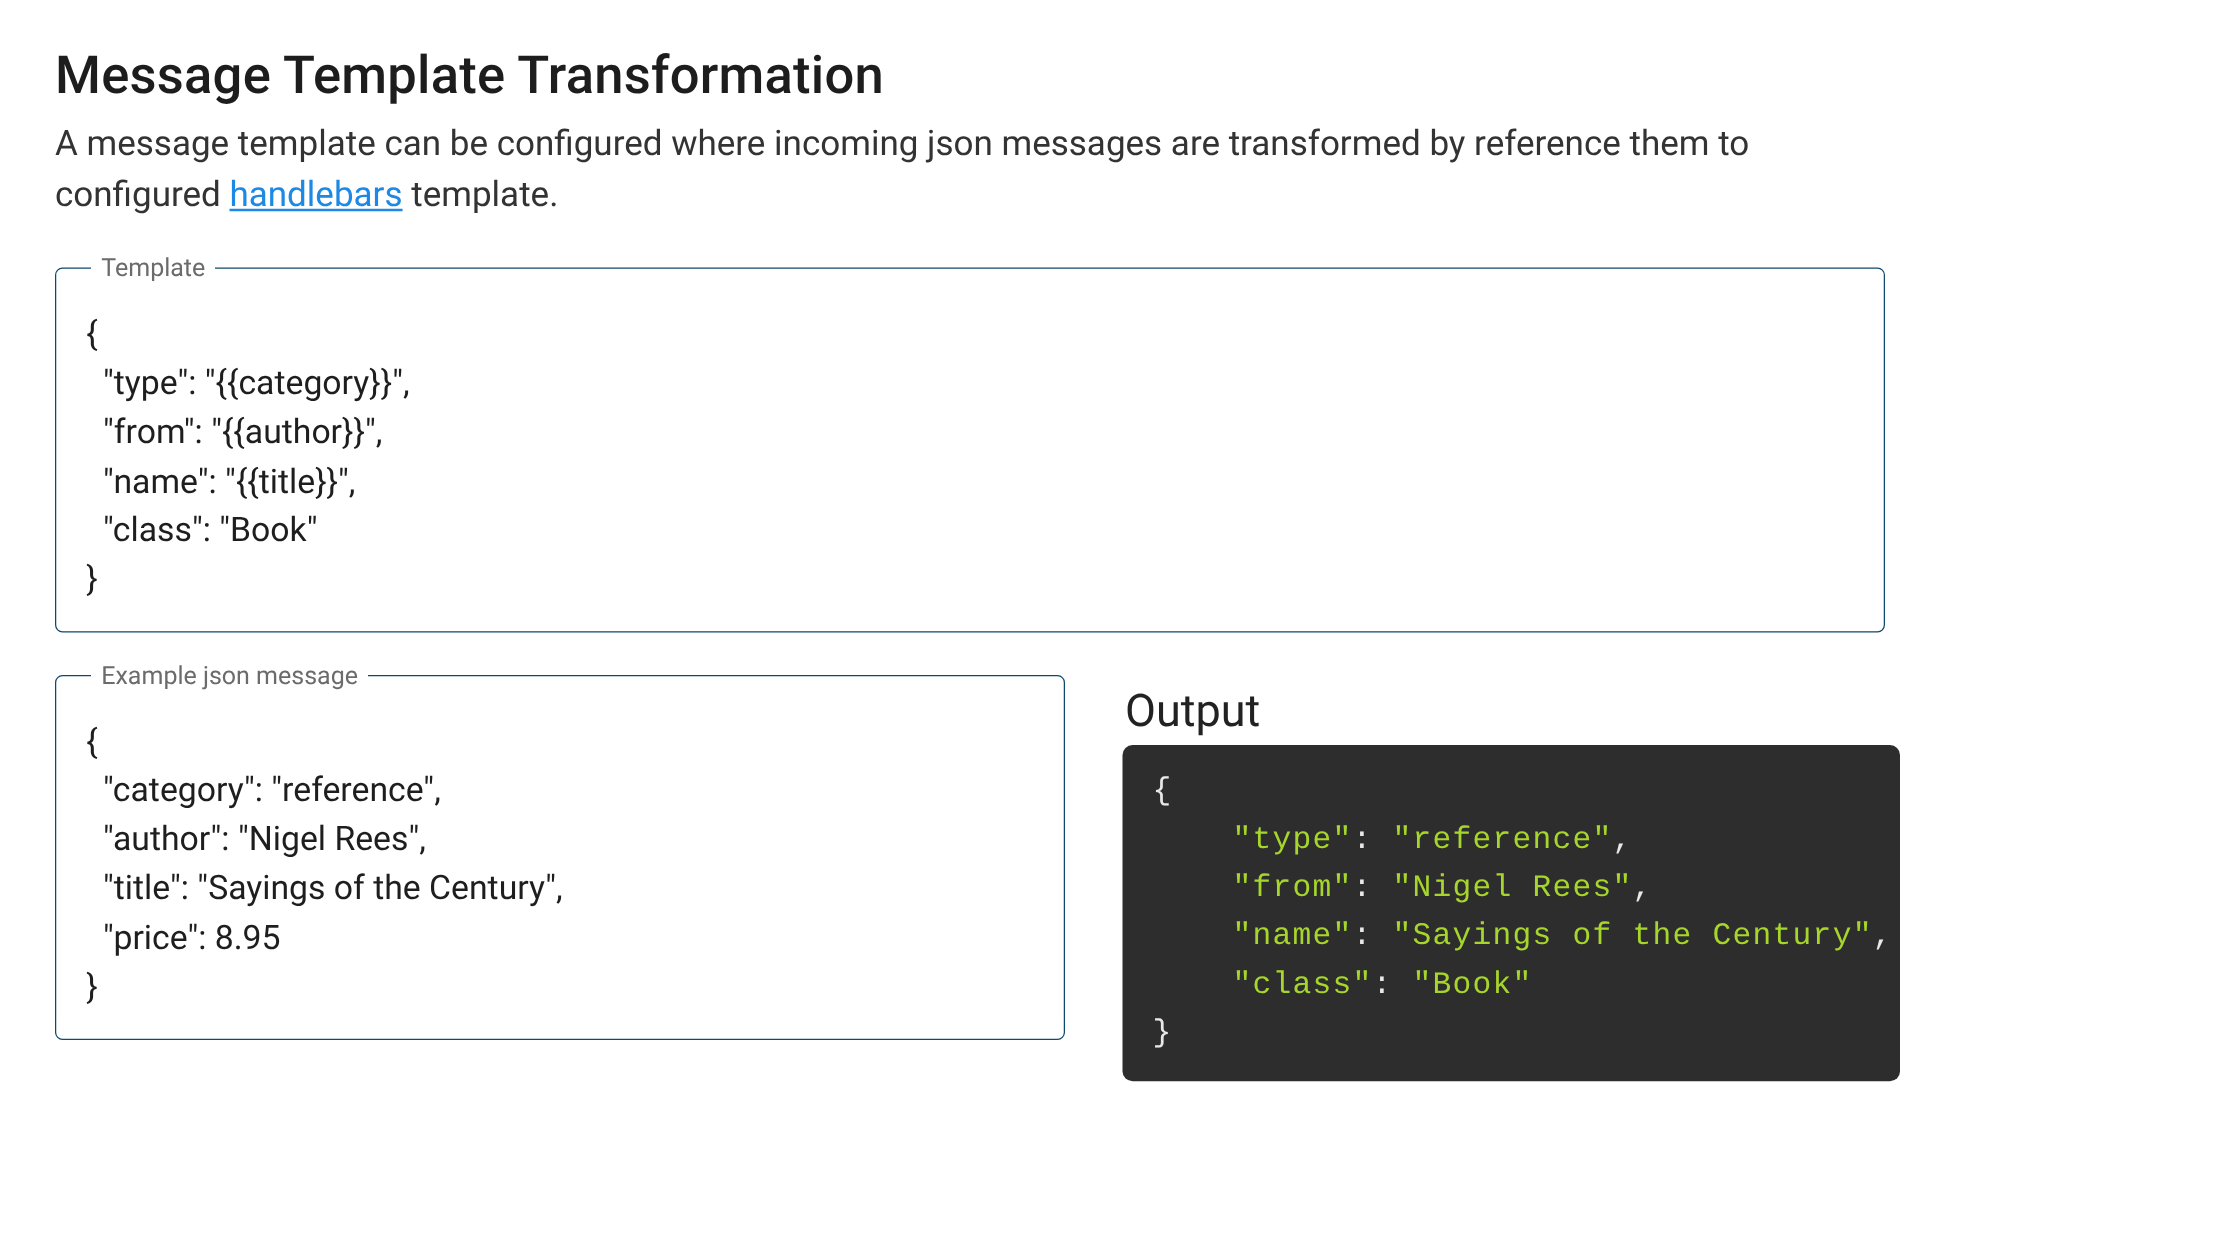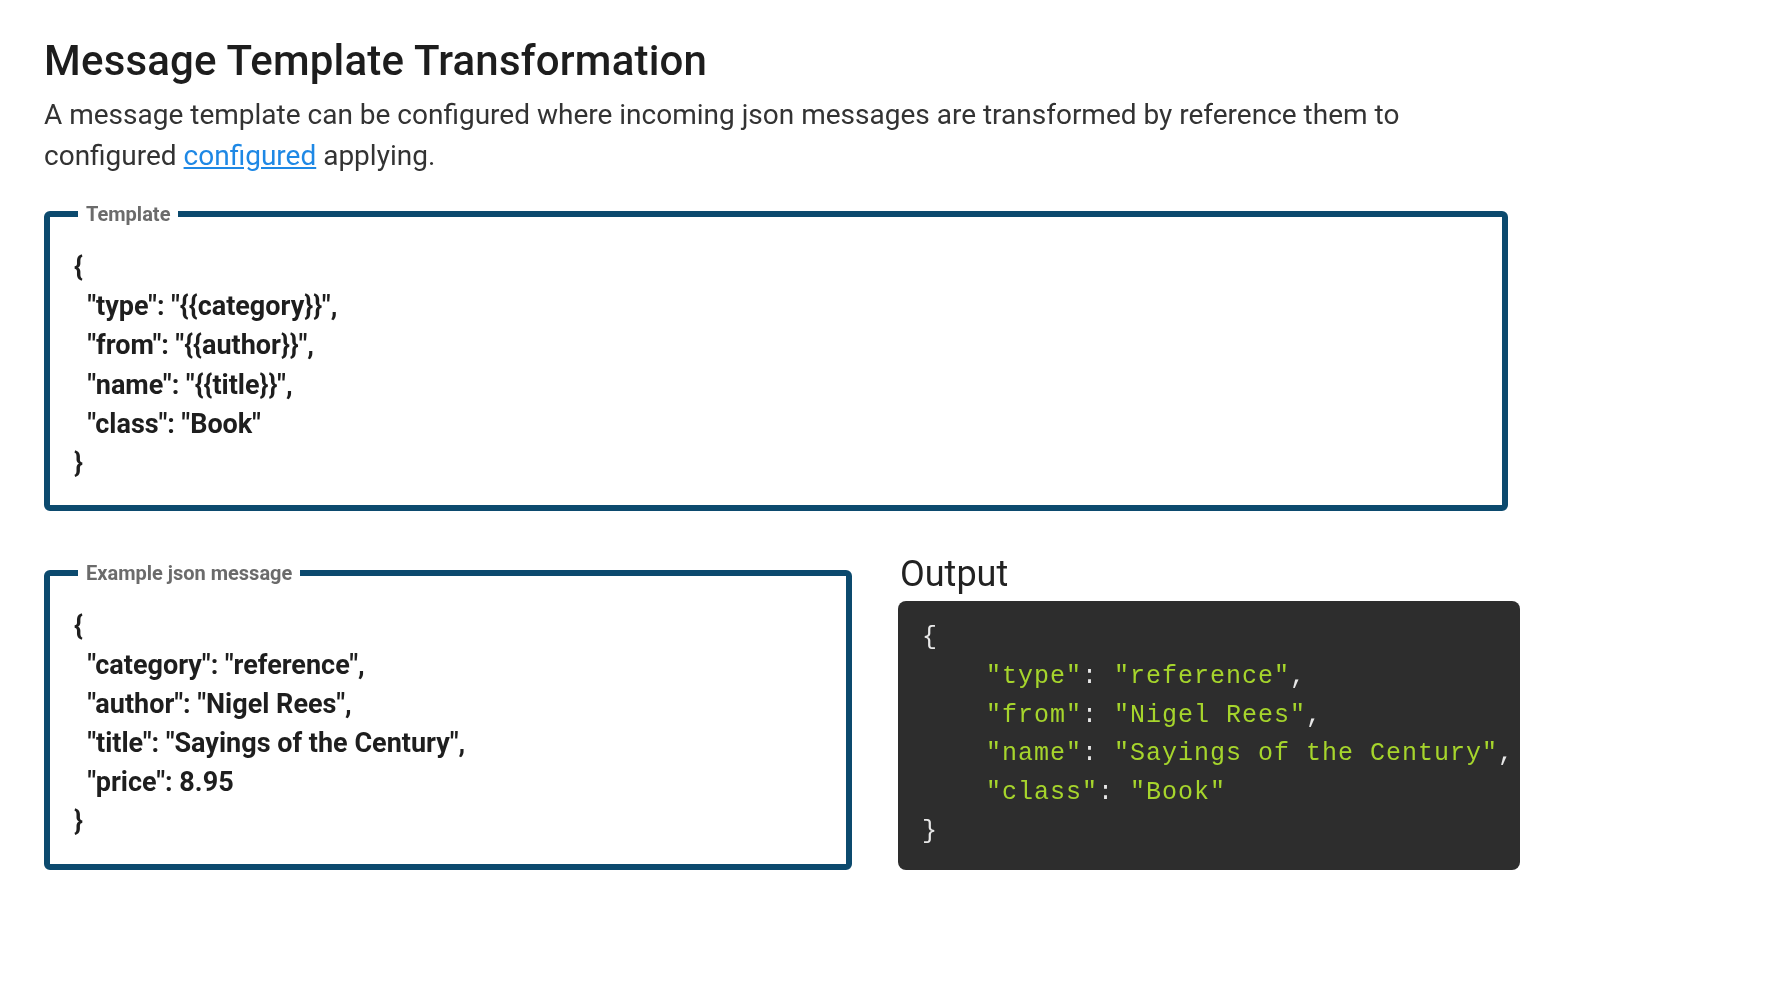--- a/index.html
+++ b/index.html
@@ -28,26 +28,25 @@
     margin: 0 0 26px 0;
     max-width: 1680px;
   }
   .description a {
     color: #1e88e5;
     text-decoration: underline;
   }
 
   
   fieldset.panel {
-    border: 6px solid #0c4a6e;
+    border: 1px solid #0c4a6e;
     border-radius: 6px;
     padding: 22px 24px 22px 24px;
     margin: 0 12px 22px 0;
     min-width: 0;
-    font-weight: bold;
   }
   fieldset.panel > legend {
     font-size: 20px;
     color: #6b6b6b;
     padding: 0 8px;
     margin-left: 4px;
   }
   .panel-content {
     font-size: 27px;
     line-height: 1.45;
@@ -59,21 +58,21 @@
     background: transparent;
     width: 100%;
     resize: none;
     overflow: hidden;
     padding: 0;
   }
 
   .row {
     display: flex;
     gap: 34px;
-    align-items: flex-end;
+    align-items: flex-start;
   }
   .col-left {
     flex: 0 0 820px;
   }
   .col-right {
     flex: 1;
     min-width: 0;
   }
 
   .output-label {
@@ -95,21 +94,21 @@
   .output-box .str { color: #a6d52c; }
 </style>
 </head>
 <body>
 
 <div class="page">
 
   <h1 class="page-title">Message Template Transformation</h1>
 
   <p class="description">
-    <span>A message template can be configured where incoming json messages are transformed by reference them to configured </span><a href="#">configured</a><span> applying.</span>
+    <span>A message template can be configured where incoming json messages are transformed by reference them to configured </span><a href="#">handlebars</a><span> template.</span>
   </p>
 
   <fieldset class="panel">
     <legend>Template</legend>
     <div class="panel-content" contenteditable="true" spellcheck="false" style="">{
   "type": "{{category}}",
   "from": "{{author}}",
   "name": "{{title}}",
   "class": "Book"
 }</div>

